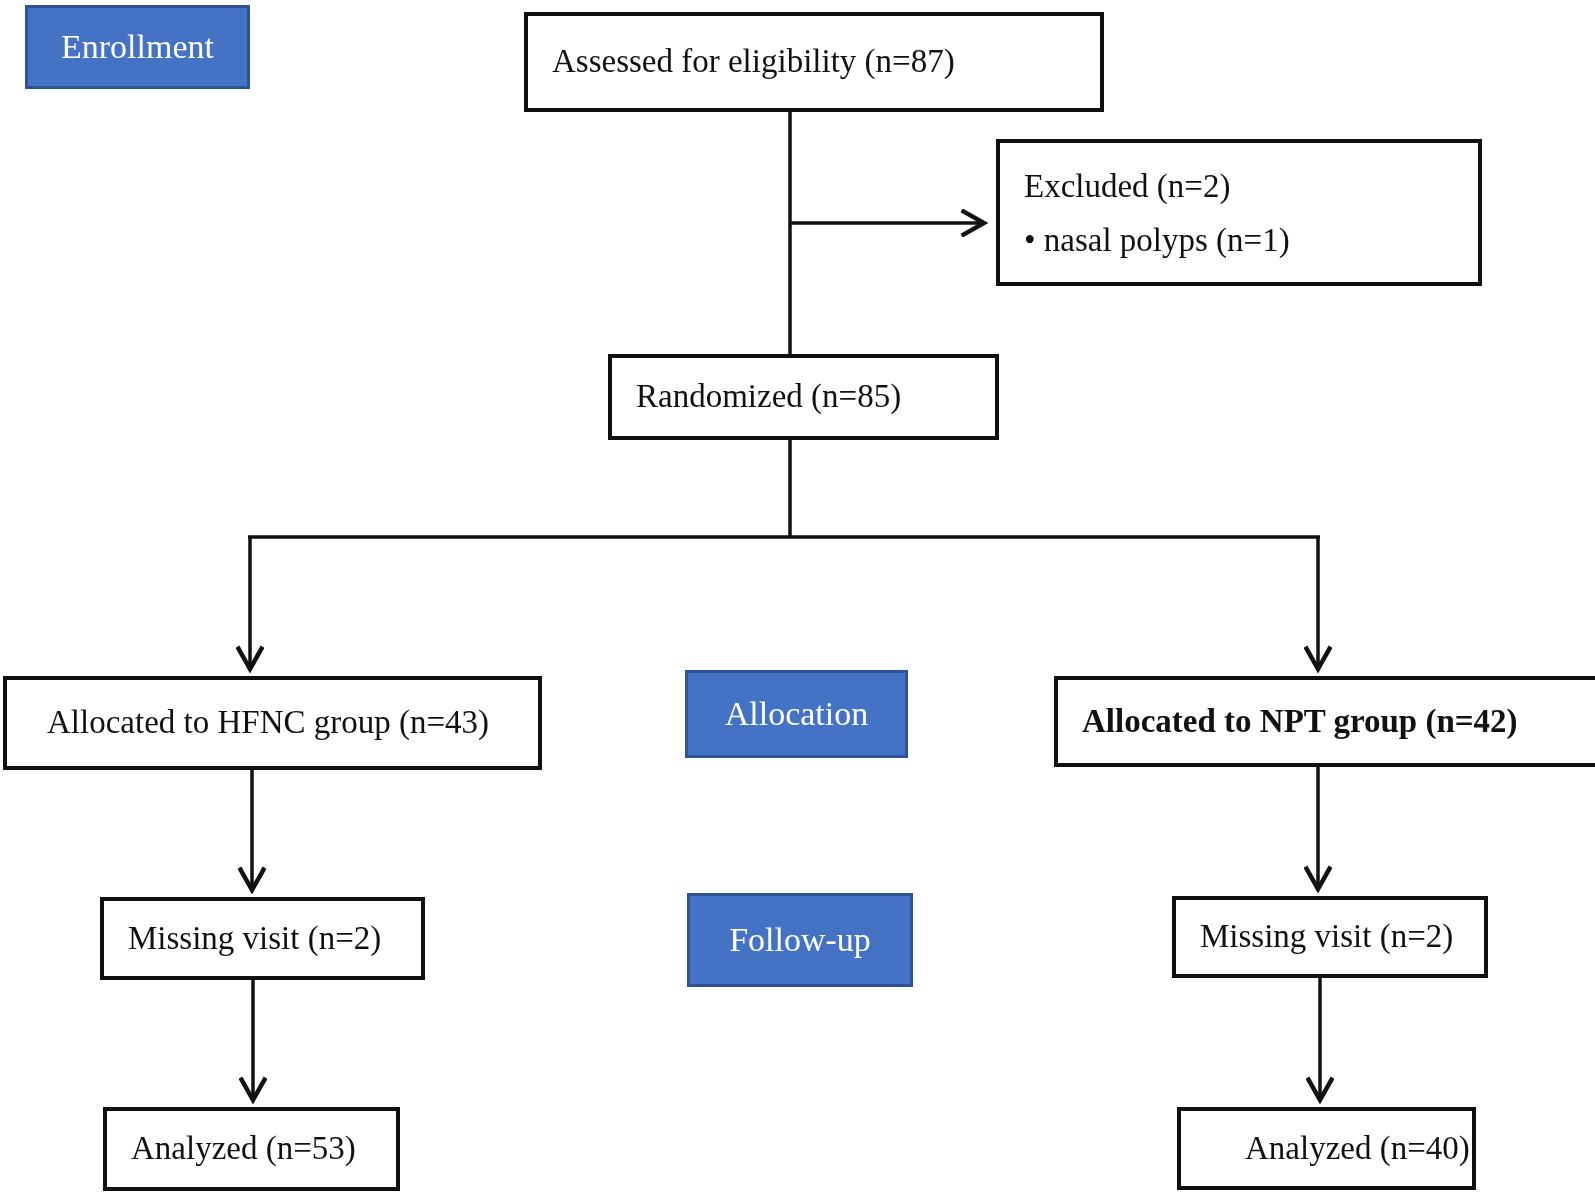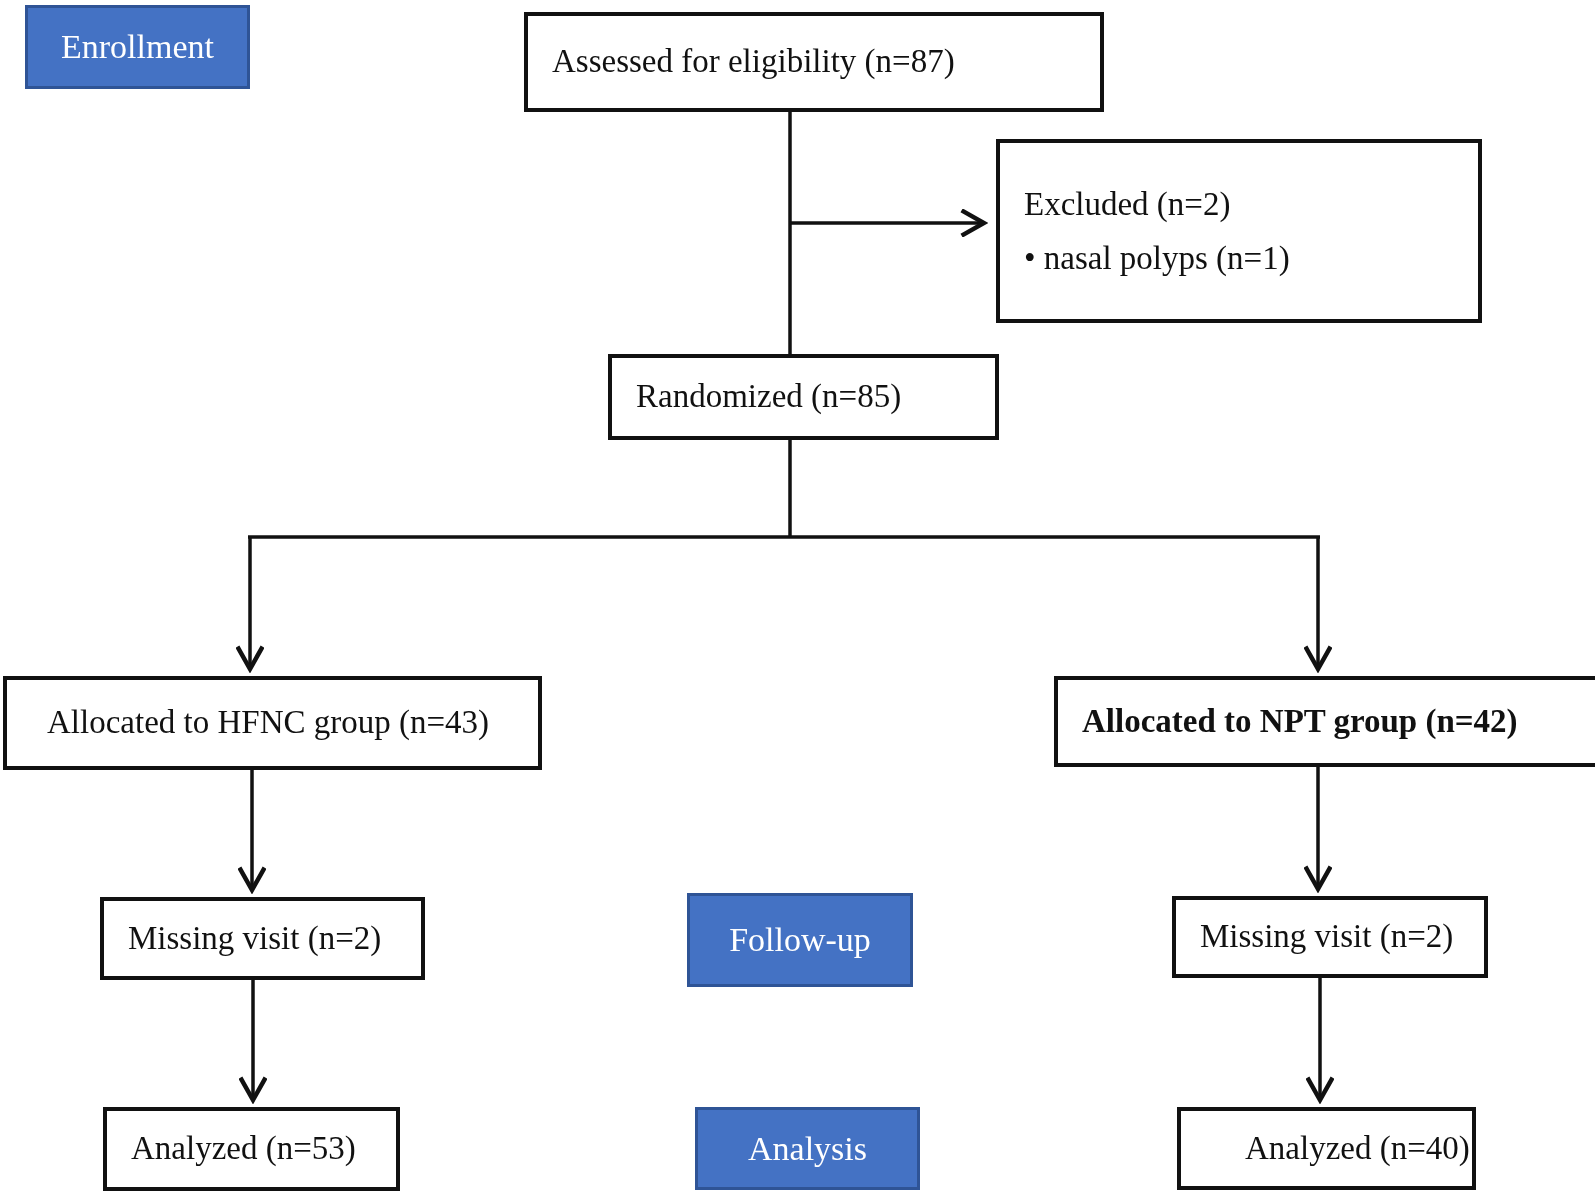--- a/index.html
+++ b/index.html
@@ -59,21 +59,21 @@
     color: var(--stage-text);
     display: flex;
     align-items: center;
     justify-content: center;
     font-size: 34px;
     white-space: nowrap;
   }
   
   #stage-enrollment  { left: 25px;   top: 5px;    width: 225px; height: 84px; }
   #box-assessed      { left: 524px;  top: 12px;   width: 580px; height: 100px; }
-  #box-excluded      { left: 996px;  top: 139px;  width: 486px; height: 184px; }
+  #box-excluded      { left: 996px;  top: 139px;  width: 486px; height: 147px; }
   #box-randomized    { left: 608px;  top: 354px;  width: 391px; height: 86px; }
   #box-hfnc          { left: 3px;    top: 676px;  width: 539px; height: 94px; padding-left: 16px; }
   #stage-allocation  { left: 685px;  top: 670px;  width: 223px; height: 88px; }
   #box-npt           { left: 1054px; top: 676px;  width: 556px; height: 91px; font-weight: bold; }
   #box-missing-hfnc  { left: 100px;  top: 897px;  width: 325px; height: 83px; }
   #stage-followup    { left: 687px;  top: 893px;  width: 226px; height: 94px; }
   #box-missing-npt   { left: 1172px; top: 896px;  width: 316px; height: 82px; }
   #box-analyzed-hfnc { left: 103px;  top: 1107px; width: 297px; height: 84px; }
   #stage-analysis    { left: 695px;  top: 1107px; width: 225px; height: 83px; }
   #box-analyzed-npt  { left: 1177px; top: 1107px; width: 299px; height: 83px; padding-left: 40px; }
@@ -115,20 +115,23 @@
   </div>
 
   <div id="box-randomized" class="box">
     <span class="label">Randomized (n=85)</span>
   </div>
 
   <div id="box-hfnc" class="box">
     <span class="label">Allocated to HFNC group (n=43)</span>
   </div>
 
+  <div id="stage-allocation" class="stage">
+    <span>Allocation</span>
+  </div>
 
   <div id="box-npt" class="box">
     <span class="label">Allocated to NPT group (n=42)</span>
   </div>
 
   <div id="box-missing-hfnc" class="box">
     <span class="label">Missing visit (n=2)</span>
   </div>
 
   <div id="stage-followup" class="stage">
@@ -136,21 +139,18 @@
   </div>
 
   <div id="box-missing-npt" class="box">
     <span class="label">Missing visit (n=2)</span>
   </div>
 
   <div id="box-analyzed-hfnc" class="box">
     <span class="label">Analyzed (n=53)</span>
   </div>
 
-  <div id="stage-analysis" class="stage">
-    <span>Analysis</span>
-  </div>
 
   <div id="box-analyzed-npt" class="box">
     <span class="label">Analyzed (n=40)</span>
   </div>
 
 </div>
 
 </body></html>

